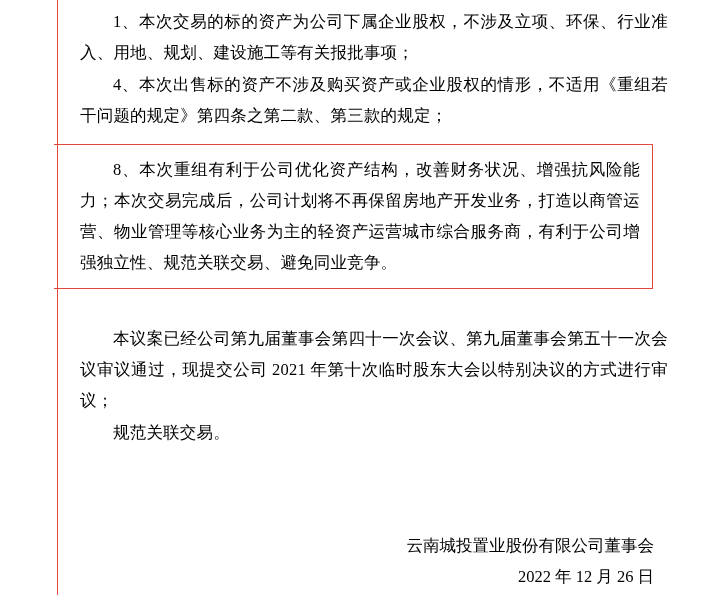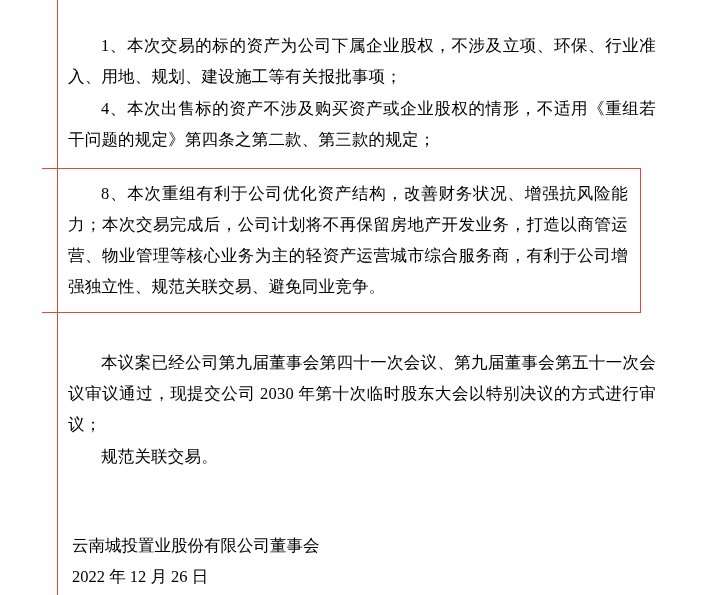--- a/index.html
+++ b/index.html
@@ -24,24 +24,23 @@
   .left-rule {
     position: absolute;
     left: 57px;
     top: 0;
     width: 1px;
     height: 595px;
     background: #e3463c;
   }
   .content {
     position: absolute;
-    left: 68px;
+    left: 80px;
     top: 6px;
     width: 588px;
-    margin-top: 24px;
   }
   .para {
     font-size: 16.5px;
     line-height: 31px;
     letter-spacing: 0.2px;
     text-align: justify;
     text-justify: inter-ideograph;
     margin: 0 0 1px 0;
   }
   .indent {
@@ -57,24 +56,24 @@
     box-sizing: border-box;
   }
   .highlight-box .para {
     margin: 0;
   }
   .spacer-after-box {
     height: 34px;
   }
   .sign-block {
     position: absolute;
-    left: 72px;
+    left: 80px;
     top: 530px;
     width: 588px;
-    text-align: left;
+    text-align: right;
   }
   .sign-line {
     font-size: 16.5px;
     line-height: 31px;
     margin: 0;
     padding-right: 14px;
   }
   .sign-line.date {
     padding-right: 14px;
   }
@@ -92,21 +91,21 @@
 
 
     <p class="para indent">4、本次出售标的资产不涉及购买资产或企业股权的情形，不适用《重组若干问题的规定》第四条之第二款、第三款的规定；</p>
 
     <div class="highlight-box">
       <p class="para indent">8、本次重组有利于公司优化资产结构，改善财务状况、增强抗风险能力；本次交易完成后，公司计划将不再保留房地产开发业务，打造以商管运营、物业管理等核心业务为主的轻资产运营城市综合服务商，有利于公司增强独立性、规范关联交易、避免同业竞争。</p>
     </div>
 
     <div class="spacer-after-box"></div>
 
-    <p class="para indent">本议案已经公司第九届董事会第四十一次会议、第九届董事会第五十一次会议审议通过，现提交公司 2030 年第十次临时股东大会以特别决议的方式进行审议；</p>
+    <p class="para indent">本议案已经公司第九届董事会第四十一次会议、第九届董事会第五十一次会议审议通过，现提交公司 2021 年第十次临时股东大会以特别决议的方式进行审议；</p>
 
     <p class="para indent">规范关联交易。</p>
 
   </div>
 
   <div class="sign-block">
     <p class="sign-line">云南城投置业股份有限公司董事会</p>
     <p class="sign-line date">2022 年 12 月 26 日</p>
   </div>
 

